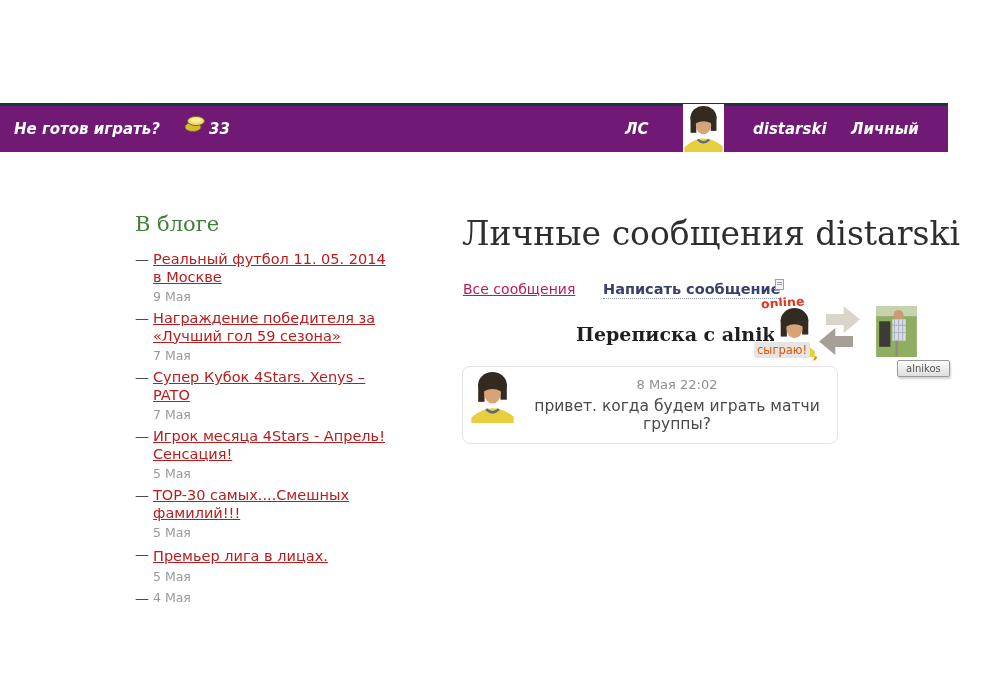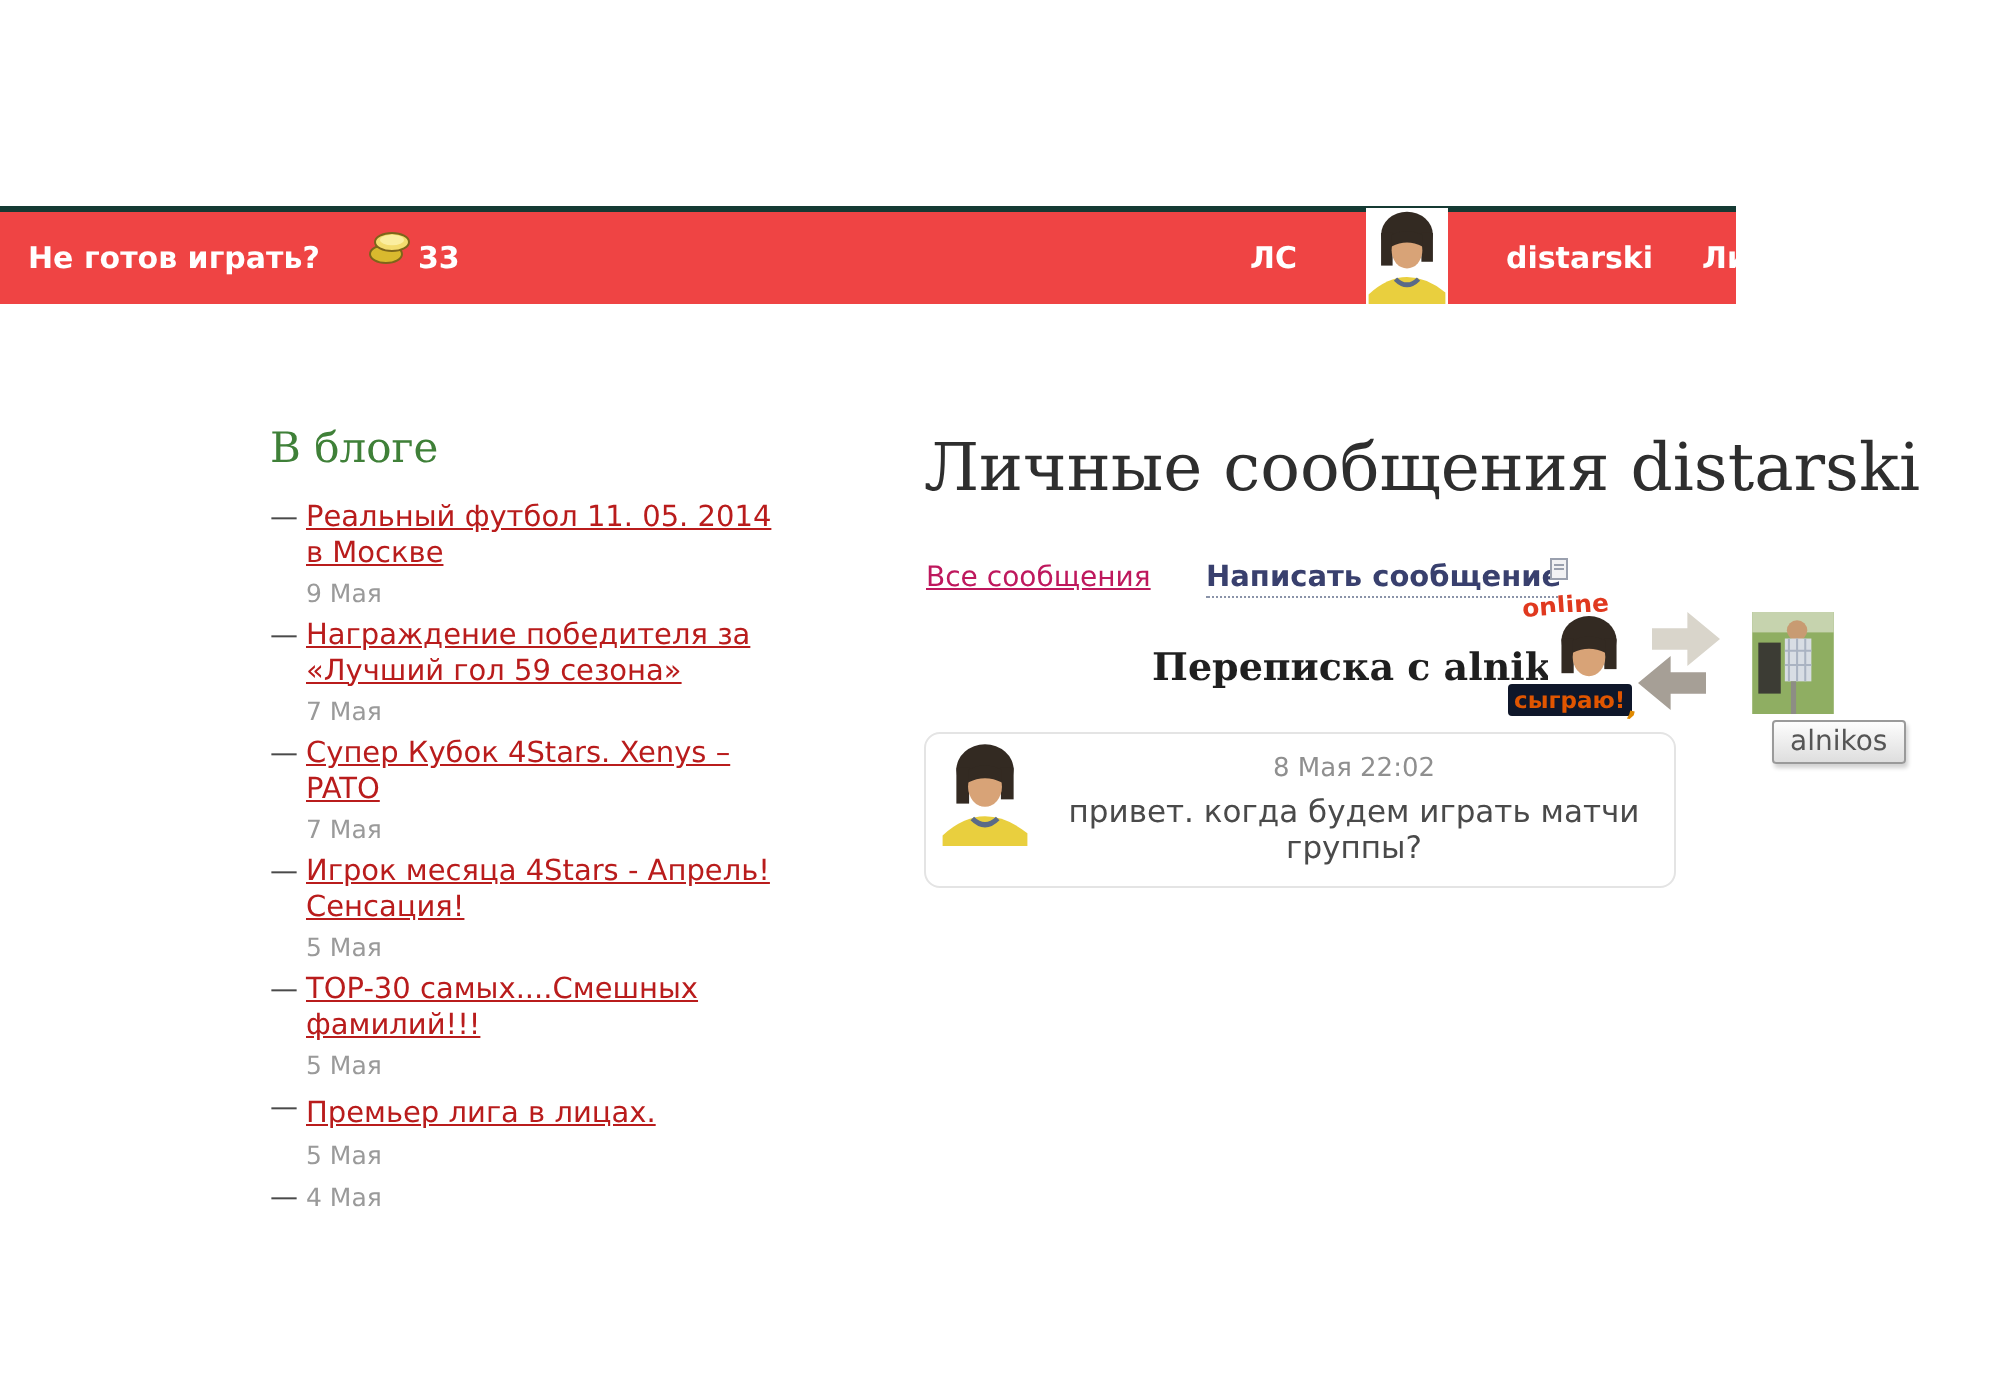--- a/index.html
+++ b/index.html
@@ -1,22 +1,22 @@
 <!DOCTYPE html>
 <html><head>
 <meta charset="utf-8">
 <style>
   * { margin:0; padding:0; box-sizing:border-box; }
   html,body { width:1000px; height:700px; background:#fff; overflow:hidden;
               font-family:"DejaVu Sans","Liberation Sans",sans-serif; }
   .page { position:relative; width:1000px; height:700px; background:#fff; }
 
   
-  .topbar { position:absolute; left:0; top:103px; width:868px; height:49px;
-            background:#ef4444; border-top:3px solid #153a33; }
+  .topbar { position:absolute; left:0; top:103px; width:948px; height:49px;
+            background:#701a75; border-top:3px solid #153a33;font-style:italic; }
   .topbar .bar-item { position:absolute; top:0; height:46px; line-height:46px;
             color:#ffffff; font-size:15px; font-weight:bold; text-decoration:none; }
   .status-link { left:14px; }
   .coin-wrap { position:absolute; left:184px; top:9px; }
   .coins-count { left:209px; color:#ffe400; }
   .nav-ls { left:625px; }
   .nav-user { left:753px; }
   .nav-cabinet { left:851px; }
   .topbar-avatar { position:absolute; left:683px; top:-2px; width:41px; height:48px;
             background:#fff; overflow:hidden; }
@@ -54,32 +54,32 @@
   .conv-title { position:absolute; left:114px; top:20px;
             font-family:"DejaVu Serif","Liberation Serif",serif;
             font-size:19px; font-weight:bold; color:#1f1f1f; }
   .conv-avatar { position:absolute; width:41px; height:51px; background:#fff;
             overflow:hidden; }
   .conv-avatar svg { display:block; width:100%; height:100%; }
   .my-avatar { left:312px; top:3px; }
   .peer-avatar { left:414px; top:3px; }
   .online-label { position:absolute; left:299px; top:-8px; color:#e0391f;
             font-size:12.5px; font-weight:bold; transform:rotate(-4deg); }
-  .play-badge { position:absolute; left:292px; top:39px; background:#0f172a;
-            color:#e05500; font-size:11.5px; font-weight:bold; padding:1px 3px;
+  .play-badge { position:absolute; left:292px; top:39px; background:#e5e5e5;
+            color:#e05500; font-size:11.5px; font-weight:normal; padding:1px 3px;
             border-radius:2px; }
   .play-badge-tail { position:absolute; left:352px; top:44px; color:#e08a00;
             font-size:13px; font-weight:bold; transform:rotate(14deg); }
   .arrow { position:absolute; }
   .arrow-right { left:364px; top:3px; width:34px; height:27px; background:#d9d5cb;
             clip-path:polygon(0 30%,52% 30%,52% 0,100% 50%,52% 100%,52% 70%,0 70%); }
   .arrow-left { left:357px; top:25px; width:34px; height:27px; background:#a69f96;
             clip-path:polygon(100% 30%,48% 30%,48% 0,0 50%,48% 100%,48% 70%,100% 70%); }
-  .peer-tooltip { position:absolute; left:424px; top:57px; border:1px solid #9a9a9a;
-            background:linear-gradient(#fdfdfd,#dedede); color:#555; font-size:14px;
+  .peer-tooltip { position:absolute; left:435px; top:57px; border:1px solid #9a9a9a;
+            background:linear-gradient(#fdfdfd,#dedede); color:#555; font-size:10px;
             padding:2px 8px; border-radius:2px; box-shadow:1px 2px 2px rgba(0,0,0,.18); }
 
   
   .msg-card { position:relative; margin-top:3px; width:376px; min-height:59px;
             border:1px solid #e4e4e4; border-radius:8px; background:#fff;
             padding:10px 12px 10px 66px;text-align:center; }
   .msg-avatar { position:absolute; left:3px; top:3px; width:53px; height:53px;
             background:#fff; overflow:hidden; }
   .msg-avatar svg { display:block; width:100%; height:100%; }
   .msg-date { color:#8f8f8f; font-size:13px; }

